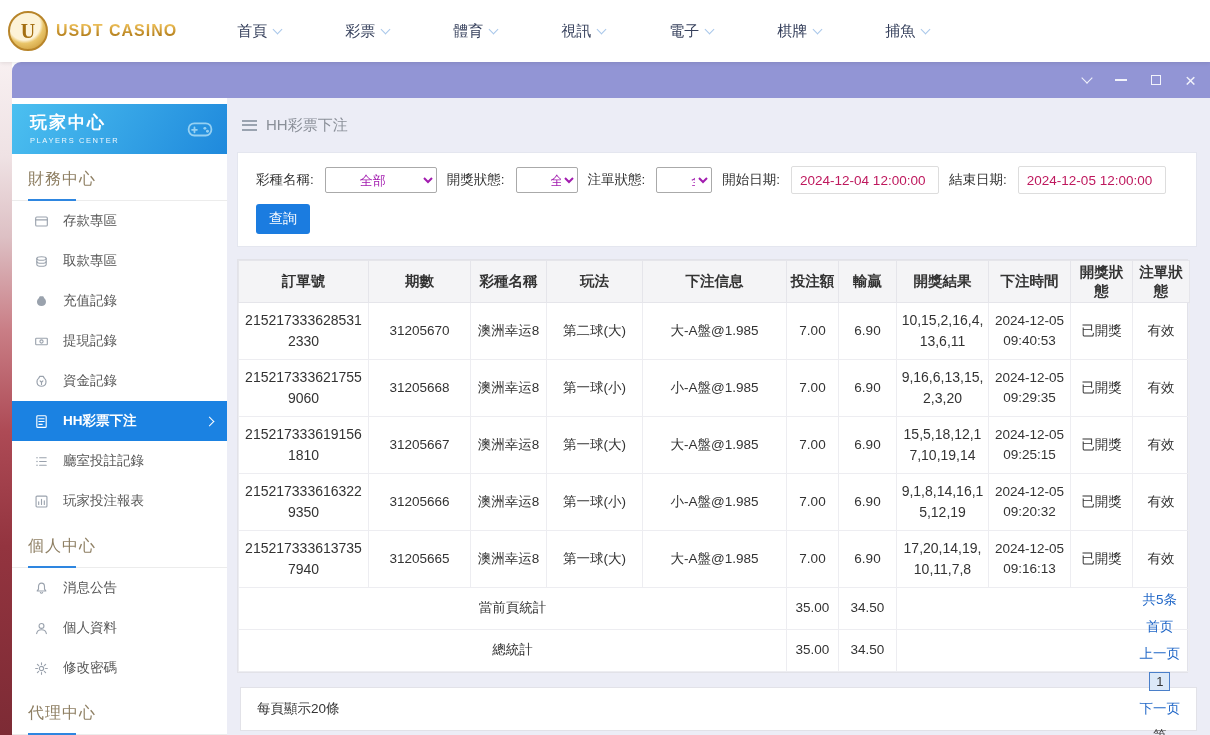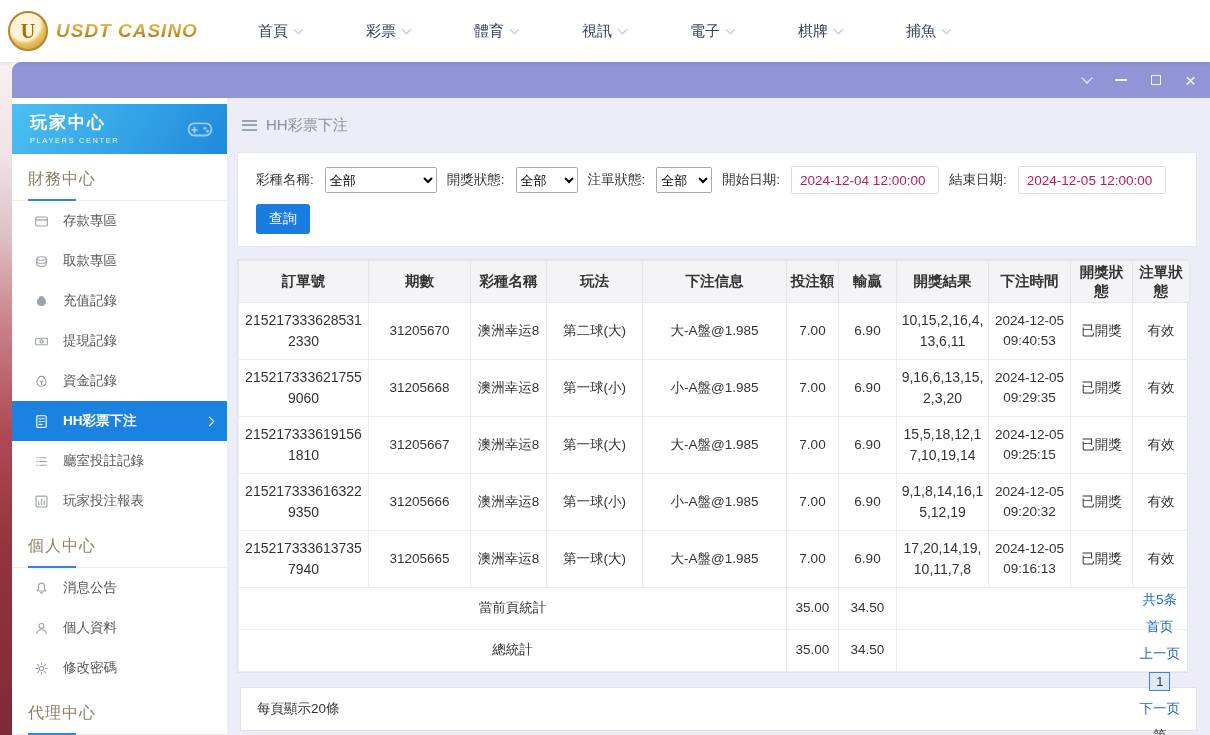--- a/index.html
+++ b/index.html
@@ -7,23 +7,23 @@
   body { font-family:"Liberation Sans", sans-serif; background:#fff; position:relative; }
 
   
   .topbar { position:absolute; top:0; left:0; width:100%; height:62px; background:#fff;
             display:flex; align-items:center; z-index:5; box-shadow:0 1px 4px rgba(0,0,0,.10); }
   .logo { display:flex; align-items:center; gap:8px; margin-left:8px; }
   .logo-badge { width:40px; height:40px; border-radius:50%;
       background:radial-gradient(circle at 40% 32%, #fdf3d8 48%, #e9c56a 58%, #c08a26 100%);
       border:2px solid #b8852a; display:flex; align-items:center; justify-content:center;
       font-family:"Liberation Serif", serif; font-weight:bold; font-size:20px; color:#a46f12; }
-  .logo-text { font-size:19px; font-weight:bold; letter-spacing:1px;
+  .logo-text { font-size:16px; font-weight:bold; letter-spacing:1px;
       background:linear-gradient(180deg,#eec05a 10%, #a9720f 90%);
-      -webkit-background-clip:text; background-clip:text; color:transparent;font-style:italic; }
+      -webkit-background-clip:text; background-clip:text; color:transparent; }
   .top-nav { display:flex; margin-left:60px; gap:64px; }
   .nav-item { display:flex; align-items:center; cursor:pointer; font-size:15px; color:#36405c;justify-content:flex-end; }
   .chev { width:7px; height:7px; border-right:1.6px solid #a9c7ea; border-bottom:1.6px solid #a9c7ea;
           transform:rotate(45deg); margin-left:7px; margin-top:-4px; }
 
   
   .photo-strip { position:absolute; left:0; top:62px; width:12px; bottom:0;
       background:linear-gradient(180deg,#f8f0f1 0%,#efe2e4 14%,#ddc0c4 26%,#c97d85 40%,#ad4a55 55%,#93343f 72%,#7d2b35 100%); }
 
   
@@ -60,21 +60,21 @@
   
   .main { flex:1; background:#ecedf6; min-width:0; overflow:hidden; }
   .crumb { height:54px; display:flex; align-items:center; gap:9px; padding-left:15px;
            color:#8a8f98; font-size:15px; }
   .menu-icon { width:15px; height:11px; border-top:2px solid #9aa3b0; border-bottom:2px solid #9aa3b0; position:relative; }
   .menu-icon::after { content:""; position:absolute; left:0; right:0; top:2.5px; height:2px; background:#9aa3b0; }
 
   .filter-card { margin:0 13px 12px 10px; background:#fff; border:1px solid #e4e6ef; padding:13px 18px 12px; }
   .filter-row { display:flex; align-items:center; flex-wrap:wrap; gap:10px; font-size:13.5px; color:#333; }
   .filter-row label { margin-right:1px; }
-  .filter-row select { height:26px; font-size:13px; color:#000000; border:1px solid #aaa; border-radius:2px; background:#fff; }
+  .filter-row select { height:26px; font-size:13px; color:#a21caf; border:1px solid #aaa; border-radius:2px; background:#fff;padding-left:30px; }
   .sel-lottery { width:112px; } .sel-draw { width:62px; } .sel-order { width:56px; }
   .filter-row input[type=text] { height:28px; width:148px; font-size:13.5px; color:#be185d;
        border:1px solid #ddd; border-radius:2px; padding:0 8px; background:#fff; }
   .btn-row { margin-top:10px; }
   .btn-search { background:#1b7ce0; color:#fff; border:none; border-radius:3px;
        font-size:14px; padding:6px 13px; cursor:pointer; }
 
   .table-card { margin:0 22px 14px 10px; background:#fff; border:1px solid #e2e2e8; }
   table { width:100%; border-collapse:collapse; table-layout:fixed; }
   th { background:#f4f4f6; font-weight:bold; font-size:14.5px; color:#333;

